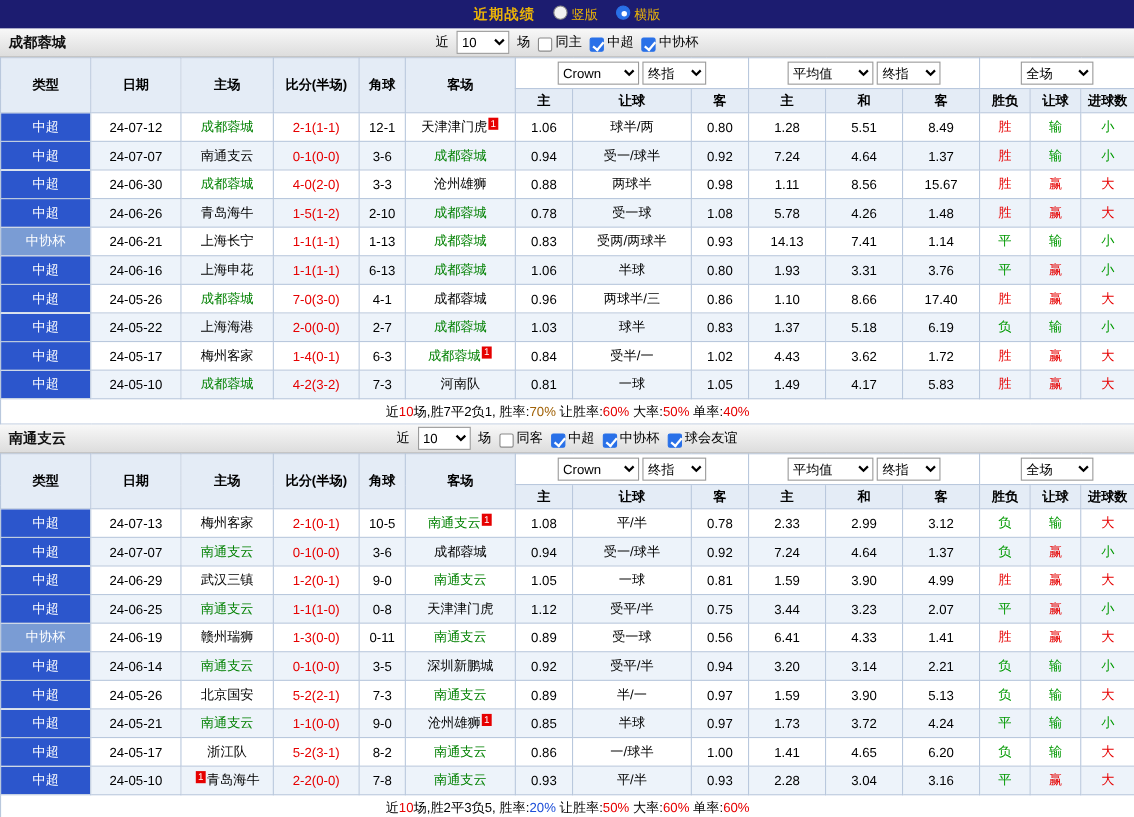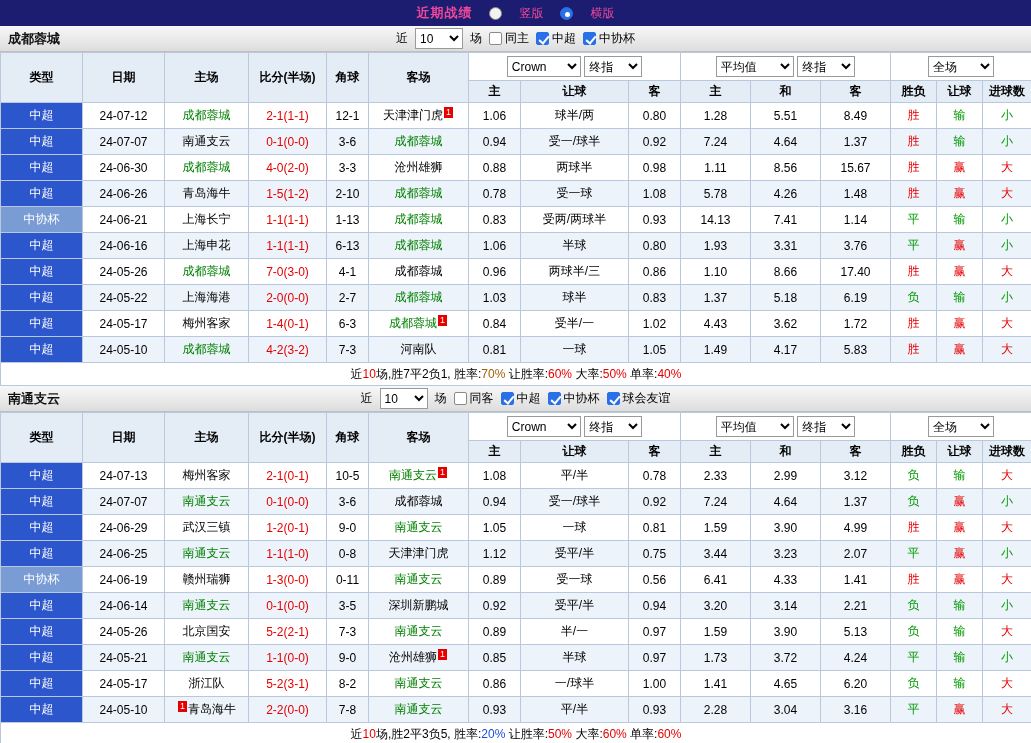--- a/index.html
+++ b/index.html
@@ -1,29 +1,29 @@
 <!DOCTYPE html>
 <html><head>
 <meta charset="utf-8">
 <style>
   *{box-sizing:border-box;margin:0;padding:0}
   html,body{background:#fff}
   body{width:1031px;font-family:"Liberation Sans","DejaVu Sans",sans-serif;font-size:12px;color:#000}
   
-  .topbar{height:26px;background:#1c1c70;color:#ec4899;display:flex;align-items:center;justify-content:center;gap:16px}
+  .topbar{height:26px;background:#1c1c70;color:#eab308;display:flex;align-items:center;justify-content:center;gap:16px}
   .topbar .title{font-weight:bold;font-size:13px;letter-spacing:1px}
-  .radio-label{display:inline-flex;align-items:center;gap:18px;cursor:pointer}
+  .radio-label{display:inline-flex;gap:4px;cursor:pointer}
   .radio{width:13px;height:13px;border-radius:50%;background:#f2f2f2;border:1px solid #8a8a8a;position:relative;display:inline-block}
   .radio.checked{background:#2970e8;border-color:#2970e8}
   .radio.checked::after{content:"";position:absolute;left:4px;top:4px;width:5px;height:5px;background:#fff;border-radius:50%}
   
   .section-bar{height:26px;background:linear-gradient(#f8f8f8,#dddddd);border-bottom:1px solid #bfbfbf;position:relative;display:flex;align-items:center}
   .team-name{position:absolute;left:8px;font-weight:bold;font-size:13px;color:#111}
   .filters{margin:0 auto;display:flex;align-items:center;gap:7px}
-  .cb-label{display:inline-flex;align-items:center;gap:3px;cursor:pointer}
+  .cb-label{display:inline-flex;align-items:flex-end;gap:3px;cursor:pointer}
   .checkbox{width:13px;height:13px;border:1px solid #8a8a8a;background:#fff;border-radius:2px;position:relative;display:inline-block}
   .checkbox.checked{background:#2970e8;border-color:#2970e8}
   .checkbox.checked::after{content:"";position:absolute;left:4px;top:1px;width:4px;height:8px;border:solid #fff;border-width:0 2px 2px 0;transform:rotate(40deg)}
   select{font-size:12px;height:21px;border:1px solid #9a9a9a;background:#fff;font-family:inherit}
   .count-select{width:48px}
   .w70{width:74px}.w76{width:78px}.w56{width:58px}.w64{width:66px}
   
   table{width:1031px;border-collapse:collapse;table-layout:fixed}
   th,td{border:1px solid #b9c8dd;text-align:center;overflow:hidden;white-space:nowrap;font-weight:normal}
   thead th{background:#e4ecf6;font-weight:bold;height:22px}

